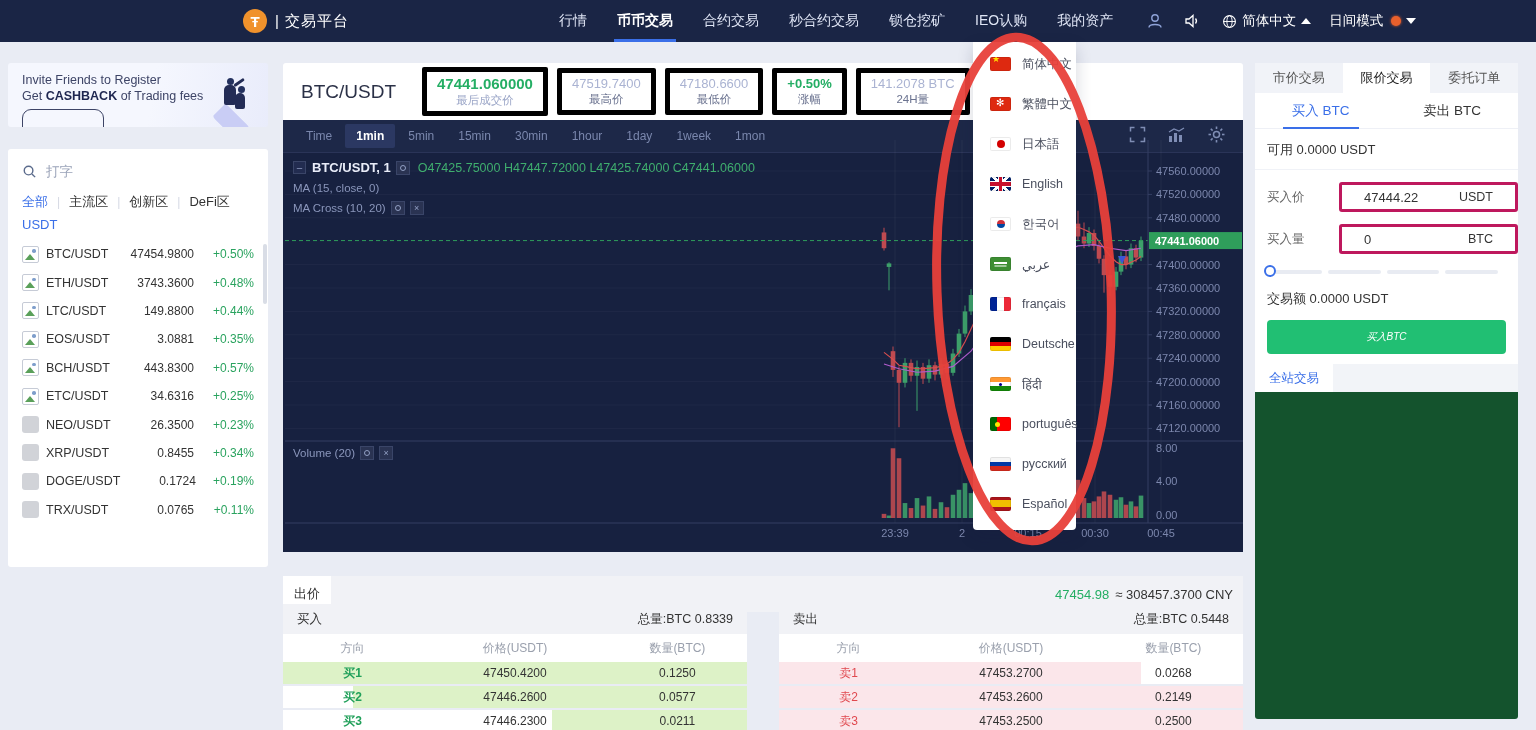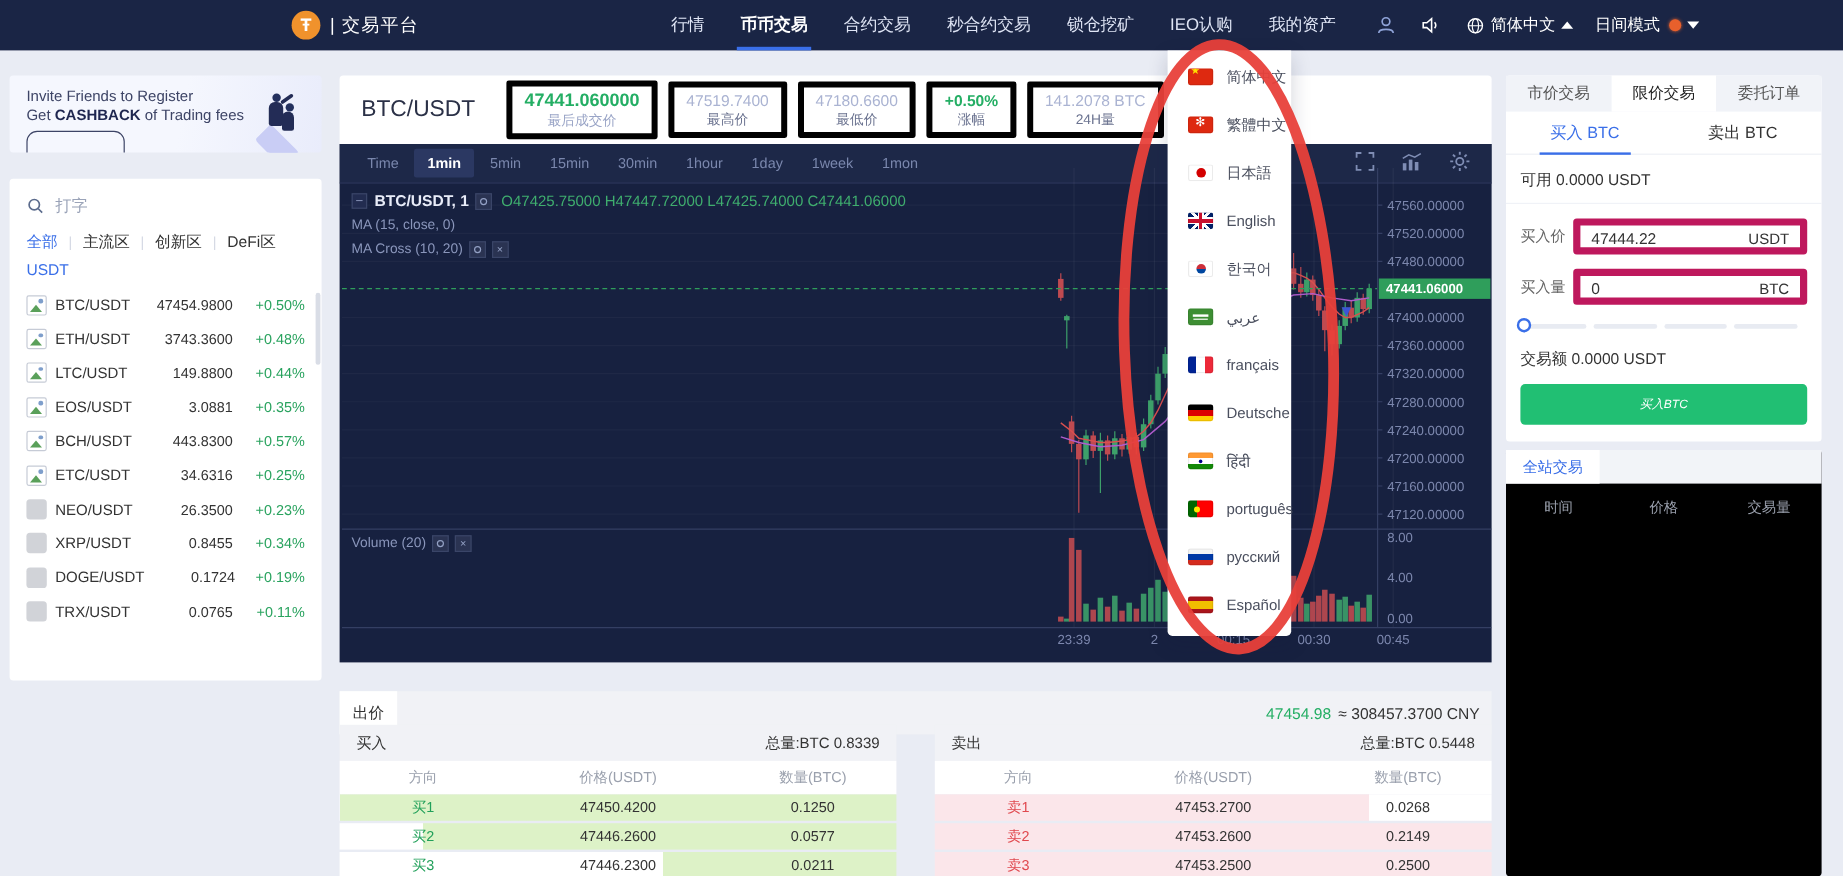--- a/index.html
+++ b/index.html
@@ -145,50 +145,50 @@
 #quote-approx { color:#333; margin-left:6px; }
 .ob-table { position:absolute; top:604px; width:464px; }
 #ob-buy { left:283px; } #ob-sell { left:779px; }
 .ob-head { height:30px; background:#f1f2f6; display:flex; align-items:center; padding:0 14px;
   font-size:12.5px; color:#333; }
 .ob-total { margin-left:auto; }
 .ob-cols { display:grid; grid-template-columns:30% 40% 30%; height:28px; align-items:center;
   background:#fff; font-size:12px; color:#9aa0ad; text-align:center; }
 .ob-row { display:grid; grid-template-columns:30% 40% 30%; height:22px; align-items:center;
   font-size:12px; color:#333; text-align:center; margin-bottom:2px; cursor:pointer; }
-.ob-row .side-buy { color:#21a05a; } .ob-row .side-sell { color:#e0484e; }
+.ob-row .side-buy { color:#21a05a;font-weight:bold; } .ob-row .side-sell { color:#e0484e; }
 
 
 #trade-panel { position:absolute; left:1255px; top:63px; width:263px; height:305px; background:#fff; border-radius:3px; }
 #tp-tabs { display:flex; height:30px; background:#f1f3f8; }
 .tp-tab { flex:1; display:flex; align-items:center; justify-content:center; font-size:13px;
   color:#555; cursor:pointer; }
 .tp-tab.active { background:#fff; color:#222; }
 #side-tabs { display:flex; height:36px; border-bottom:1px solid #eef0f6; }
 .side-tab { flex:1; display:flex; align-items:center; justify-content:center; font-size:13.5px;
   color:#333; cursor:pointer; position:relative; }
 .side-tab.active { color:#3a6fe8; }
 .side-tab.active::after { content:""; position:absolute; left:28px; right:28px; bottom:-1px; height:2px; background:#3a6fe8; }
 #available-row { padding:12px 12px 10px 12px; font-size:13px; color:#333; border-bottom:1px solid #f0f2f7; }
-.field-row { display:flex; align-items:center; margin:12px 12px 0 12px; }
+.field-row { display:flex; align-items:center; margin:12px 0 0 12px;gap:28px; }
 .field-label { width:44px; font-size:12.5px; color:#666; flex:none; }
-.field-box { flex:1; height:30px; border:6px solid #be185d; border-radius:3px; display:flex;
-  align-items:flex-end; padding:0 9px; }
+.field-box { flex:1; height:30px; border:3px solid #be185d; border-radius:3px; display:flex;
+  align-items:center; padding:0 22px; }
 .field-box input { border:none; outline:none; font-size:13px; color:#333; width:100%; background:transparent; }
 .field-unit { font-size:12.5px; color:#333; margin-left:6px; }
 #amount-slider { display:flex; align-items:center; margin:16px 14px 0 14px; position:relative; }
 .slider-seg { flex:1; height:4px; background:#e8ebf2; border-radius:2px; margin-right:6px; }
 .slider-seg:last-child { margin-right:0; }
 #slider-knob { position:absolute; left:-5px; top:-5px; width:12px; height:12px; border-radius:50%;
   background:#fff; border:2px solid #3a6fe8; cursor:pointer; }
 #total-row { margin:16px 12px 0 12px; font-size:13px; color:#333; }
 #submit-btn { margin:12px 12px 0 12px; height:34px; background:#21bf73; border-radius:4px;
   color:#fff; font-size:10px; display:flex; align-items:center; justify-content:center; cursor:pointer;font-style:italic; }
 
-#site-trades { position:absolute; left:1255px; top:375px; width:263px; height:355px; background:#000000; border-radius:3px; }
+#site-trades { position:absolute; left:1255px; top:364px; width:263px; height:355px; background:#14532d; border-radius:3px; }
 #st-strip { height:28px; background:#f2f4f8; display:flex; }
 #st-tab { width:78px; background:#fff; display:flex; align-items:center; justify-content:center;
   font-size:12.5px; color:#3a6fe8; cursor:pointer; }
 #st-headers { display:grid; grid-template-columns:1fr 1fr 1fr; height:40px; align-items:center;
   text-align:center; font-size:12px; color:#9aa0ad; }
 </style>
 </head>
 <body>
 
 <div id="navbar">
@@ -765,22 +765,17 @@
     <span id="slider-knob"></span>
   </div>
   <div id="total-row">交易额 0.0000 USDT</div>
   <div id="submit-btn">买入BTC</div>
 </div>
 
 <div id="site-trades">
   <div id="st-strip">
     <div id="st-tab">全站交易</div>
   </div>
-  <div id="st-headers">
-      <span>时间</span>
-      <span>价格</span>
-      <span>交易量</span>
-    </div>
 </div>
 
 <svg id="annotation-overlay" viewBox="0 0 1536 730">
   <ellipse cx="1024" cy="289" rx="87" ry="252" fill="none" stroke="#e8403a" stroke-width="9" stroke-linecap="round" transform="rotate(-2 1024 289)" opacity="0.95"></ellipse>
 </svg>
 
 </body></html>

